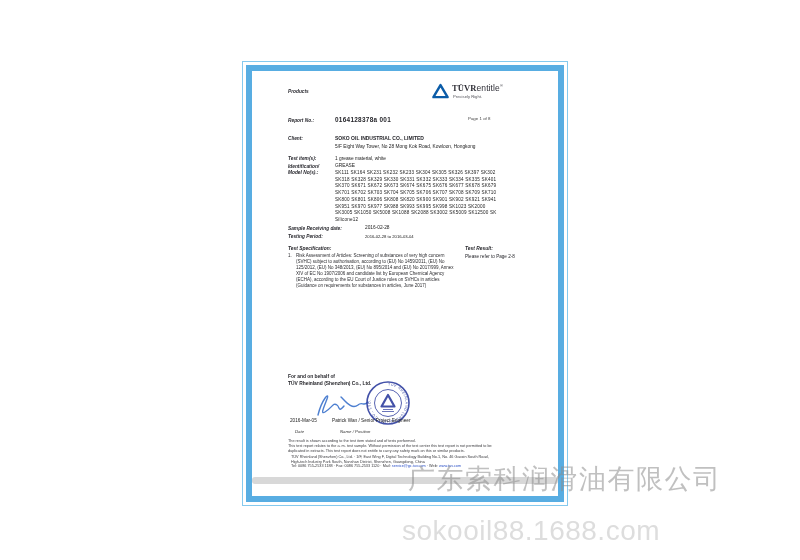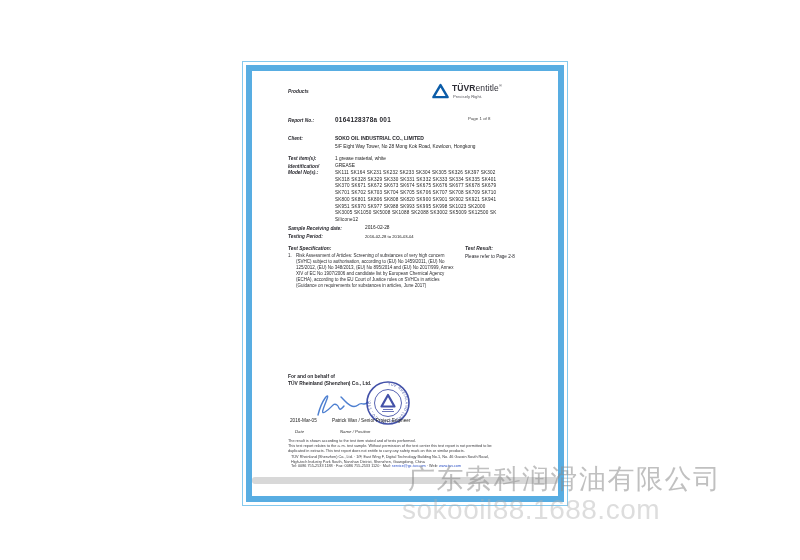--- a/index.html
+++ b/index.html
@@ -16,21 +16,21 @@
 
   .abs { position:absolute; }
   .lbl { font-size:4.8px; font-weight:bold; font-style:italic; color:#2a2a30; }
   .val { font-size:4.8px; color:#222; }
   .small { font-size:3.8px; color:#3a3a3e; line-height:4.8px; }
 
   
   .logo { left:180px; top:12px; display:flex; align-items:flex-start; }
   .logo-text { margin-left:3px; }
   .brand { font-size:8.5px; color:#2e2e36; letter-spacing:0.1px; }
-  .brand b { font-weight:bold; }
+  .brand b { font-weight:bold;font-family:Liberation Serif, serif; }
   .brand sup { font-size:4px; }
   .tagline { font-size:4.2px; color:#55555c; margin-top:0.5px; margin-left:1px; }
 
   .report-no { font-size:6.4px; font-weight:bold; letter-spacing:0.3px; }
   .page-note { font-size:4.4px; color:#444; }
   .client-name { font-size:5px; font-weight:bold; }
   .models { font-size:4.6px; line-height:6.7px; color:#222; letter-spacing:0.2px; }
   .spec-head { font-size:4.9px; font-weight:bold; font-style:italic; }
   .para { font-size:4.5px; line-height:5.9px; color:#2b2b2f; display:flex; }
   .para .num { width:8px; flex:none; }
@@ -42,21 +42,21 @@
 
   .footer-addr { font-size:3.8px; color:#3a3a3e; line-height:4.7px; }
   .link { color:#2b50c8; }
 
   .scan-bar { left:0; right:0; top:406px; height:7px; background:#d8d8d8; border-radius:3px; }
 
   
   .wm-cn { position:absolute; left:408px; top:461px; z-index:10;
            font-size:27px; letter-spacing:1.5px; color:rgba(140,140,140,0.55);
            white-space:nowrap; }
-  .wm-url { position:absolute; left:402px; top:494px; z-index:10;
+  .wm-url { position:absolute; left:402px; top:515px; z-index:10;
             font-size:28px; letter-spacing:0.5px; color:rgba(175,175,175,0.42);
             white-space:nowrap; }
 </style>
 </head>
 <body>
 
 <div class="canvas">
 
   <div class="frame-outer">
     <div class="frame-inner">

